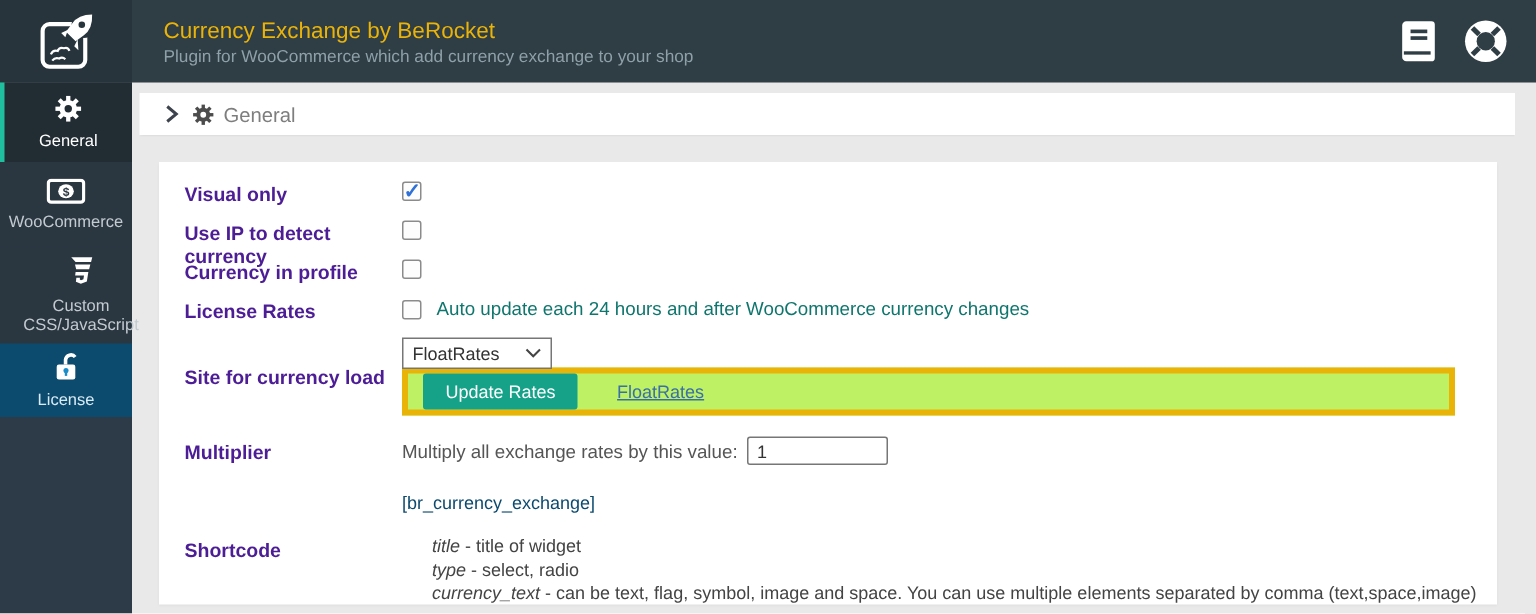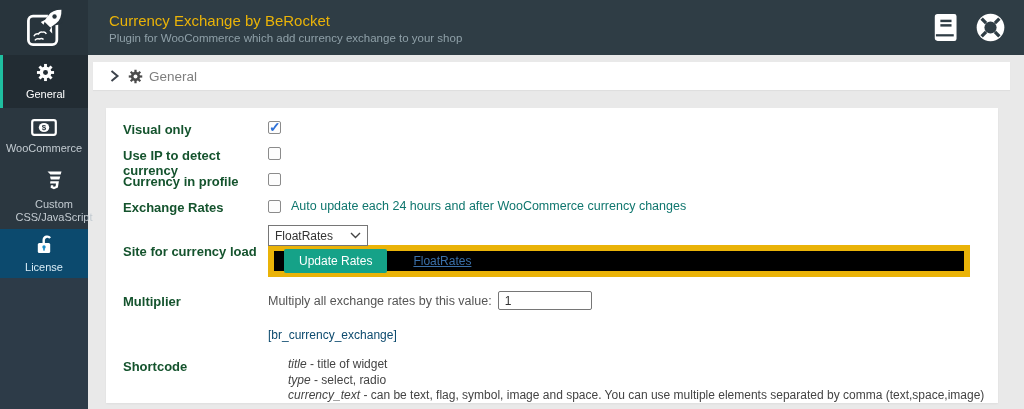--- a/index.html
+++ b/index.html
@@ -50,21 +50,21 @@
   .section-bar .gear { margin-right:6px; display:flex; }
   .section-title { color:#7e7e7e; font-size:13.5px; }
 
   
   .card {
     position:absolute; top:108px; left:106px; width:892px; height:295px;
     background:#ffffff; box-shadow:0 1px 2px rgba(0,0,0,0.05);
     padding:13px 0 0 17px;
   }
   .frow { display:flex; align-items:flex-start; margin-bottom:12px; }
-  .frow-label { width:145px; flex:0 0 145px; font-weight:bold; font-size:13px; color:#14532d; padding-top:1px; }
+  .frow-label { width:145px; flex:0 0 145px; font-weight:bold; font-size:13px; color:#4c1d95; padding-top:1px; }
   .frow-control { display:flex; align-items:center; font-size:12.5px; color:#555; }
   .cbrow { height:14px; margin-bottom:12px; }
 
   
   .checkbox {
     width:13px; height:13px; border:1px solid #8b8b8b; border-radius:2px;
     background:#fdfdfd; display:inline-block; position:relative; cursor:pointer; flex:0 0 13px;
   }
   .checkbox[data-checked="true"]::after {
     content:"✓"; position:absolute; left:0px; top:-3px;
@@ -74,22 +74,22 @@
 
   
   .rates-wrap { display:flex; flex-direction:column; }
   .fake-select {
     width:100px; height:21px; border:1px solid #767676; background:#ffffff;
     display:flex; align-items:center; padding:0 6px; font-size:12px; color:#333;
     cursor:pointer; position:relative; z-index:2;
   }
   .fake-select .sel-chev { margin-left:auto; display:flex; }
   .rates-box {
-    width:702px; height:32px; border:6px solid #eab308; margin-top:-1px;
-    display:flex; align-items:center; background:#000000;
+    width:702px; height:32px; border:4px solid #eab308; margin-top:-1px;
+    display:flex; align-items:center; background:#bef264;
   }
   .update-btn {
     margin-left:10px; background:#15a288; color:#ffffff; border:none;
     font-size:12px; padding:5px 15px; border-radius:2px; cursor:pointer;
     font-family:"Liberation Sans", sans-serif;
   }
   .rates-link { margin-left:26px; color:#3a6fa8; font-size:12px; text-decoration:underline; cursor:pointer; }
 
   
   .mult-input {
@@ -230,21 +230,21 @@
   </div>
 
   <div class="frow cbrow">
     <div class="frow-label">Currency in profile</div>
     <div class="frow-control">
       <span class="checkbox" data-checked="false"></span>
     </div>
   </div>
 
   <div class="frow cbrow">
-    <div class="frow-label">Exchange Rates</div>
+    <div class="frow-label">License Rates</div>
     <div class="frow-control">
       <span class="checkbox" data-checked="false"></span>
       <span class="cb-desc">Auto update each 24 hours and after WooCommerce currency changes</span>
     </div>
   </div>
 
   <div class="frow" style="margin-top:10px; margin-bottom:0; align-items:center;">
     <div class="frow-label">Site for currency load</div>
     <div class="rates-wrap">
       <div class="fake-select">

